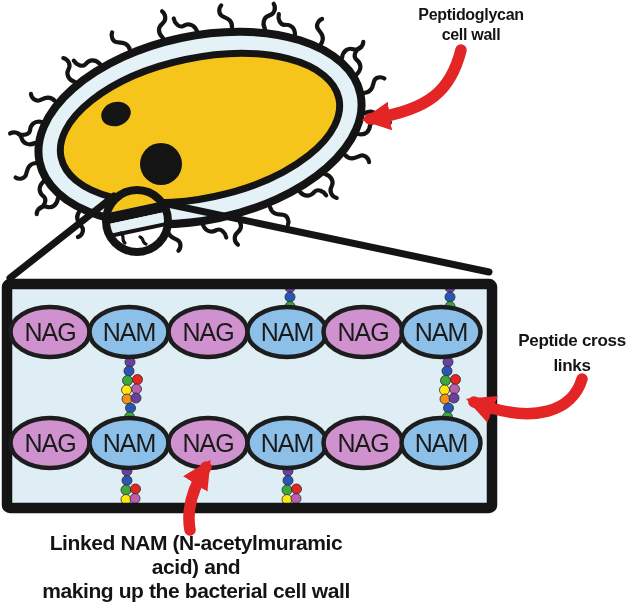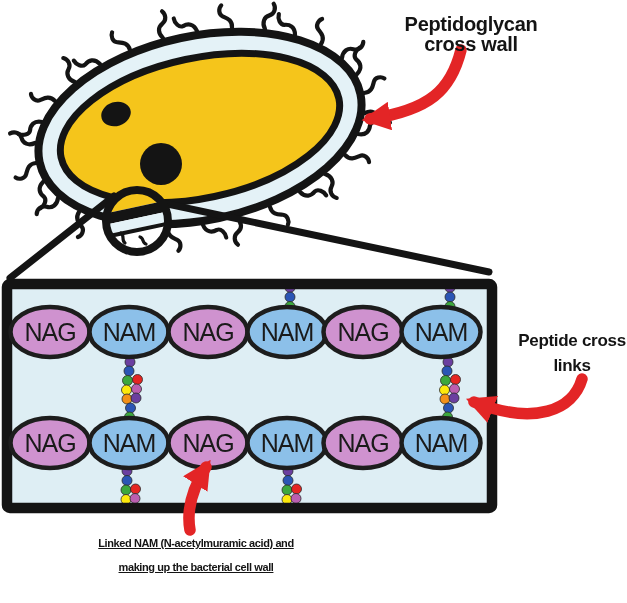--- a/index.html
+++ b/index.html
@@ -8,23 +8,23 @@
   svg{position:absolute;left:0;top:0;}
   .hair{fill:none;stroke:#141414;stroke-width:4.2;stroke-linecap:round;}
   .outline{stroke:#141414;}
   .calloutline{stroke:#141414;stroke-width:7;stroke-linecap:round;}
   .bead{stroke:#2a2a2a;stroke-width:0.8;}
   .unit-oval{stroke:#1d1d1d;stroke-width:4.5;}
   .unit-text{font-family:"Liberation Sans",sans-serif;font-size:25px;font-weight:500;
              letter-spacing:-1px;fill:#1a1a1a;text-anchor:middle;}
   .red-arrow{fill:none;stroke-width:11.5;stroke-linecap:round;}
   .ann{position:absolute;color:#141414;text-align:center;font-weight:600;}
-  .ann-title{left:371px;top:14px;width:200px;font-size:20px;line-height:20px;letter-spacing:-0.3px;}
+  .ann-title{left:371px;top:5px;width:200px;font-size:16px;line-height:20px;letter-spacing:-0.3px;}
   .ann-cross{left:512px;top:328px;width:120px;font-size:17px;line-height:25px;letter-spacing:-0.3px;}
-  .ann-caption{left:26px;top:531px;width:340px;font-size:11px;line-height:24px;letter-spacing:-0.4px;text-decoration:underline;}
+  .ann-caption{left:26px;top:531px;width:340px;font-size:21px;line-height:24px;letter-spacing:-0.4px;}
 </style>
 </head>
 <body>
 
 <div class="stage">
 <svg width="627" height="603" viewBox="0 0 627 603">
   <defs>
     <path id="h1" d="M0,0 c 8,1 10,-5 12,-9 c 2,-4 8,-4 11,-1"></path>
     <path id="h2" d="M0,0 c 6,-4 12,-2 14,3 c 2,5 8,6 12,3"></path>
     <path id="h3" d="M0,0 c 8,-2 9,-8 7,-13 c -1,-4 4,-8 9,-8"></path>
@@ -179,21 +179,21 @@
     <text class="unit-text" x="441" y="443" dy="0.36em">NAM</text>
   </g>
 
   <path class="red-arrow" d="M 461,50 C 451,90 430,110 370,119" marker-end="url(#arrowhead)" stroke="#e32526"></path>
   <path class="red-arrow" d="M 582,379 C 573,410 535,426 474,402" marker-end="url(#arrowhead)" stroke="#e32526"></path>
   <path class="red-arrow" d="M 190,530 C 186,508 194,486 206,467" marker-end="url(#arrowhead)" stroke="#e32526"></path>
 </svg>
 
 <div class="ann ann-title">
   <div>Peptidoglycan</div>
-  <div>cross wall</div>
+  <div>cell wall</div>
 </div>
 <div class="ann ann-cross">
   <div>Peptide cross</div>
   <div>links</div>
 </div>
 <div class="ann ann-caption">
   <div>Linked NAM (N-acetylmuramic acid) and</div>
   <div>making up the bacterial cell wall</div>
 </div>
 </div>

